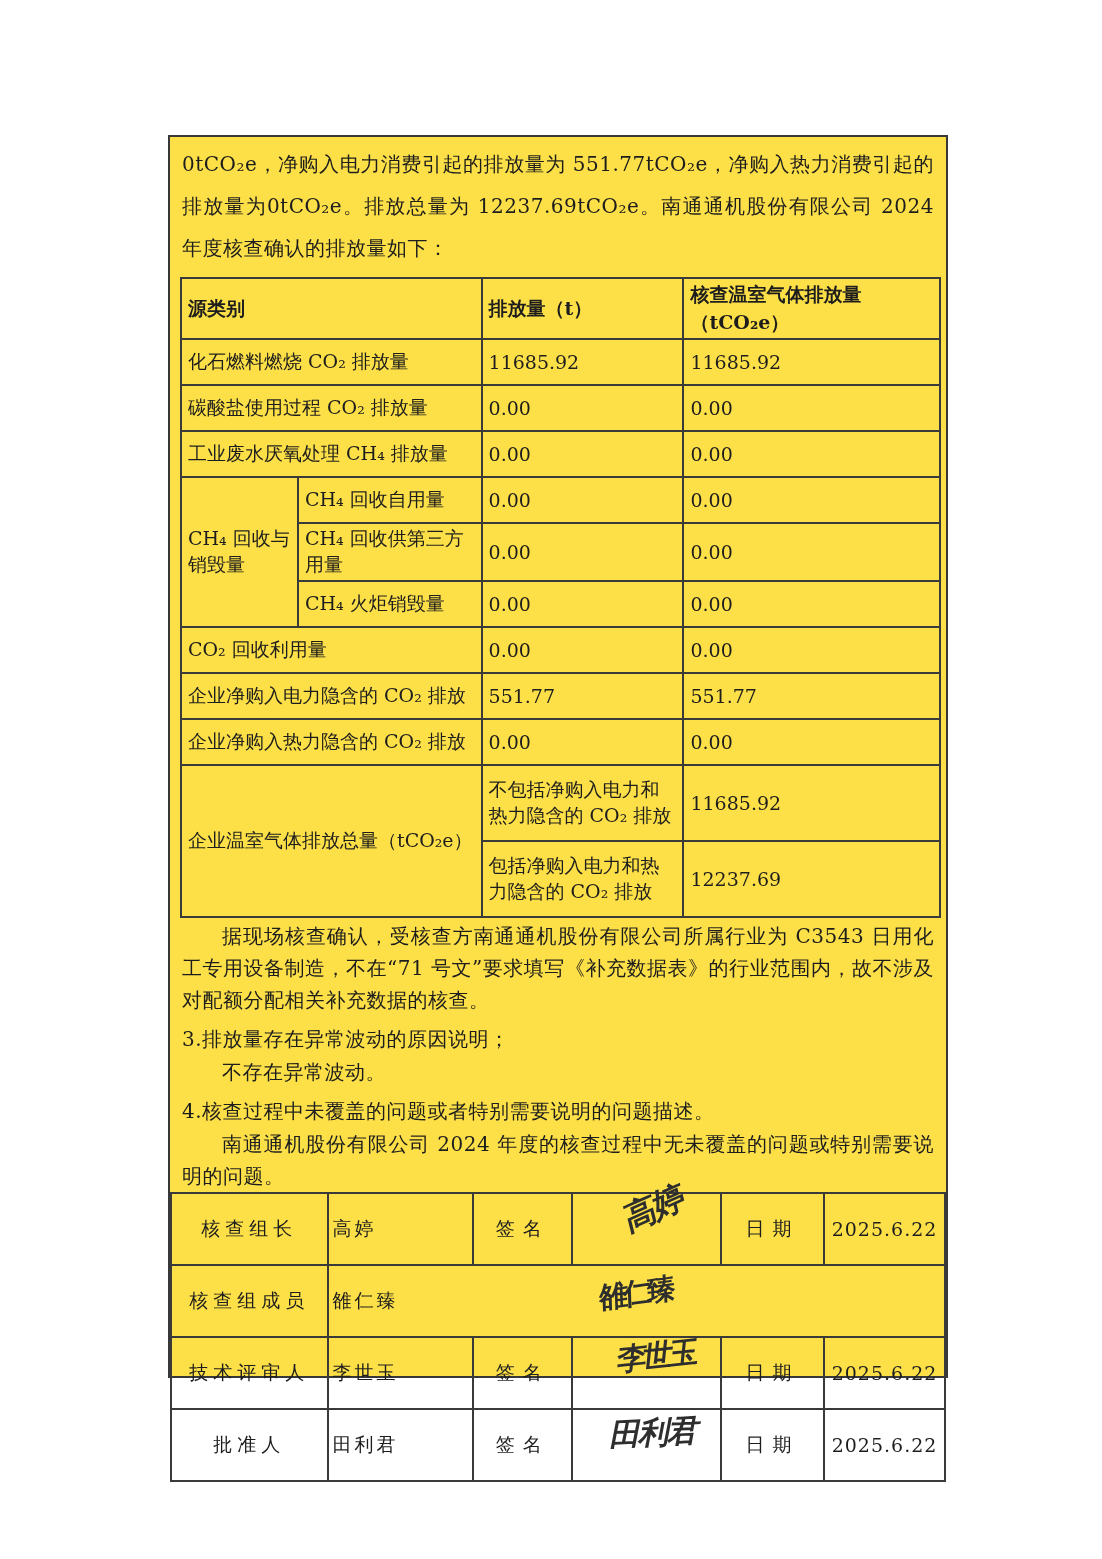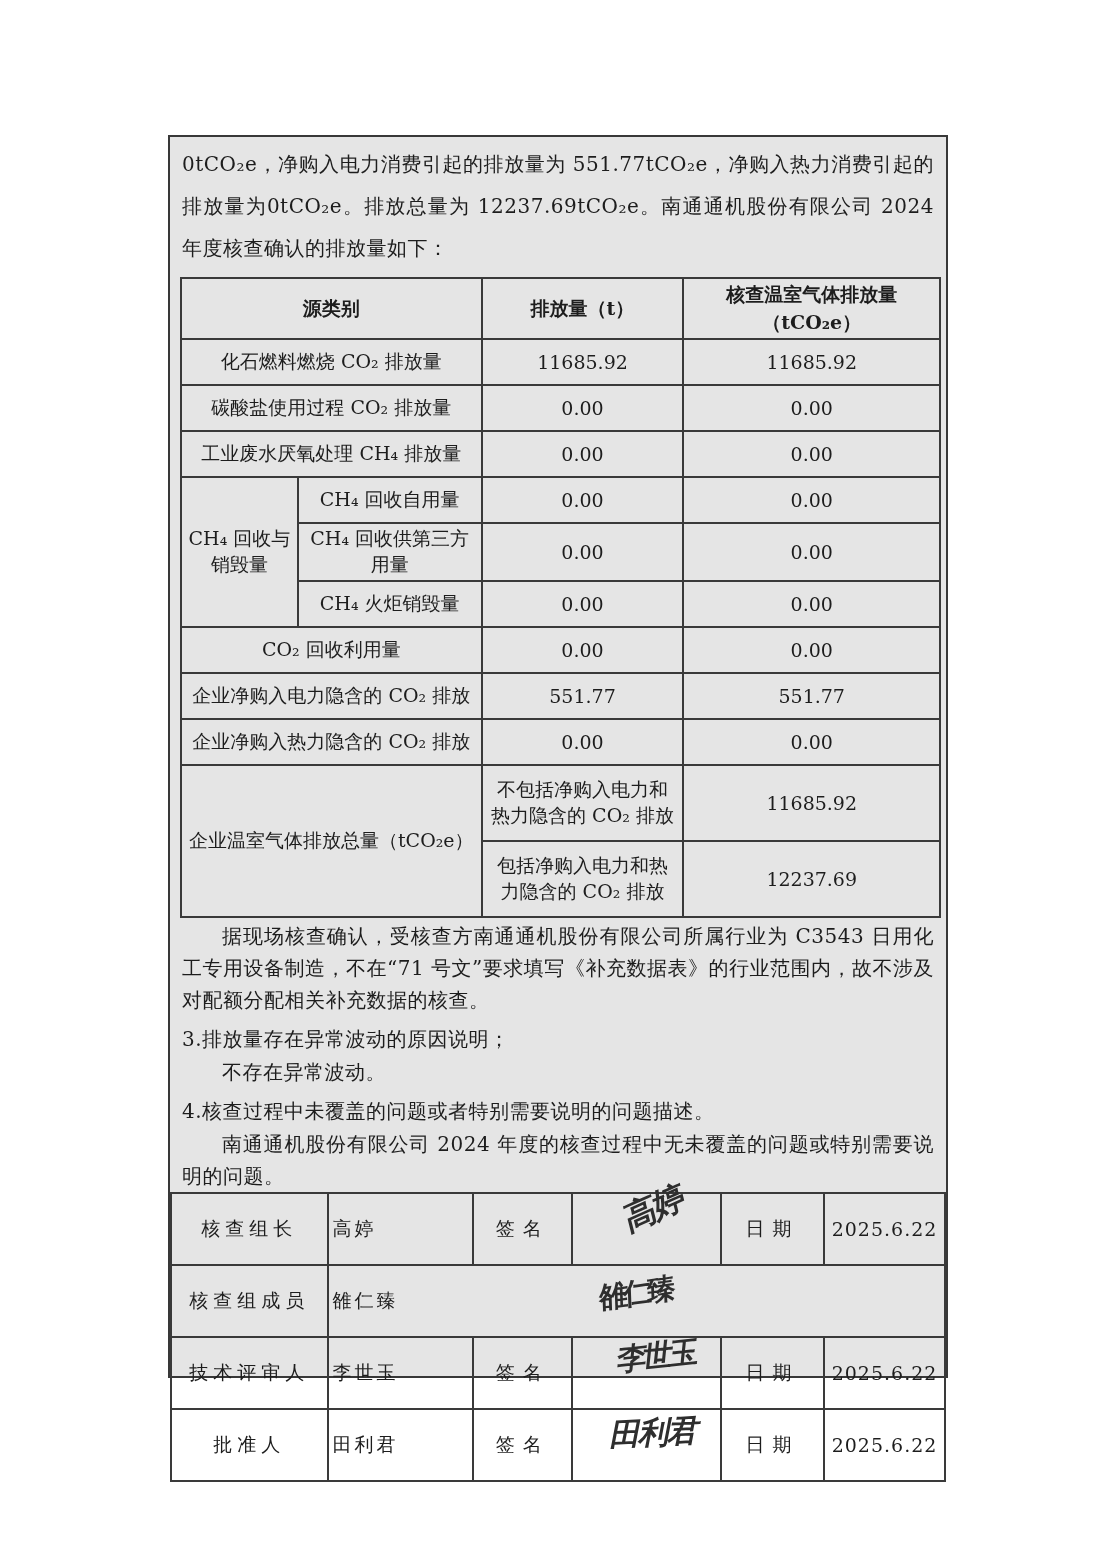--- a/index.html
+++ b/index.html
@@ -4,33 +4,33 @@
 <style>
   html,body{margin:0;padding:0;}
   body{
     width:1102px;height:1559px;background:#ffffff;position:relative;
     font-family:"DejaVu Serif","Liberation Serif",serif;
     color:#1d1d1d;
   }
   .content-box{
     position:absolute;left:168px;top:135px;width:780px;height:1243px;
     border:2px solid #383838;box-sizing:border-box;
-    display:flex;flex-direction:column;background:#e5e5e5;
+    display:flex;flex-direction:column;background:#fde047;
   }
   
   .intro{
     margin:0;padding:6px 12px 0 12px;
     font-size:20px;line-height:42px;text-align:justify;
     letter-spacing:0.5px;
   }
   
   .emission-table{
     border-collapse:collapse;table-layout:fixed;
     margin:8px 5px 0 10px;width:calc(100% - 15px);
-    font-size:19px;text-align:center;
+    font-size:19px;
   }
   .emission-table td{border:2px solid #3a3a3a;padding:2px 6px;vertical-align:middle;overflow:hidden;}
   .emission-table .bold{font-weight:bold;}
   .rh{height:56px;} .rr{height:46px;} .rt{height:48px;} .rg{height:76px;}
   .blk{display:block;line-height:1.45;}
   .c1a{width:15.4%;} .c1b{width:24.2%;} .c2{width:26.6%;} .c3{width:33.8%;}
   
   .sec{font-size:20px;margin:8px 12px 0;line-height:1.5;letter-spacing:0.5px;}
   .sec-body{font-size:20px;margin:2px 12px 0;line-height:32px;text-align:justify;letter-spacing:0.5px;}
   .ti{text-indent:2em;}

